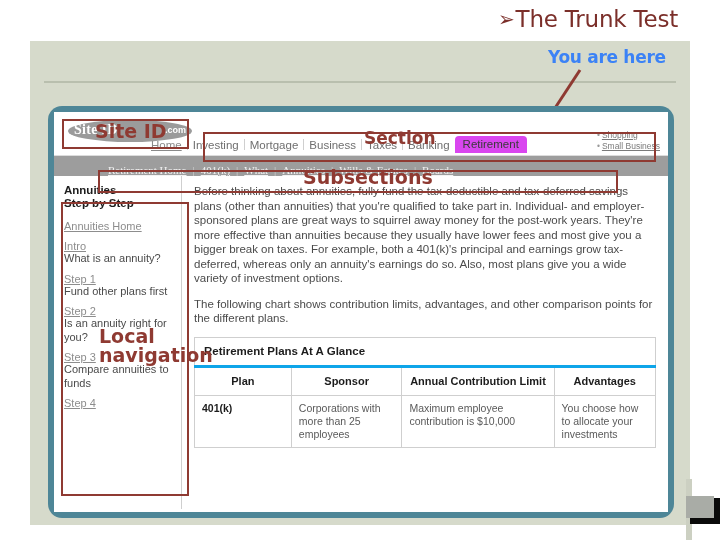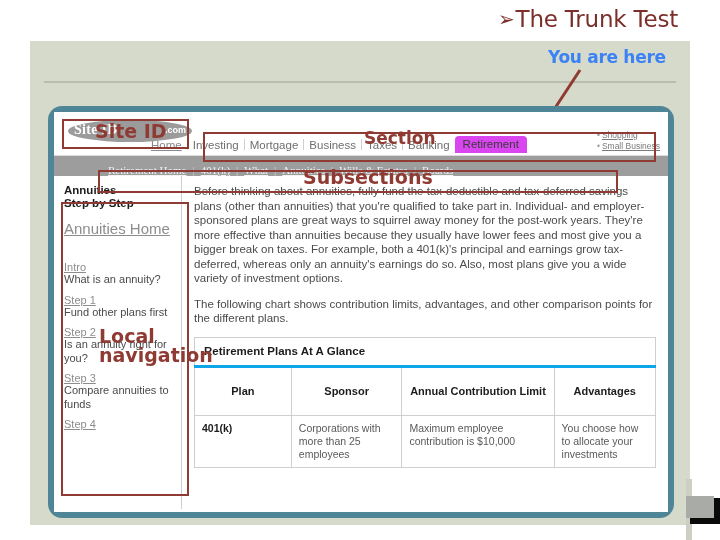--- a/index.html
+++ b/index.html
@@ -191,22 +191,22 @@
   .sb-head {
     font-weight: bold;
     color: #1c1c1c;
     font-size: 11.5px;
     line-height: 13px;
     margin-bottom: 10px;
   }
   .sb-link {
     text-decoration: underline;
     color: #8d8d8d;
-    font-size: 15px;
-    margin-bottom: 24px;
+    font-size: 11px;
+    margin-bottom: 8px;
   }
   .sb-step {
     text-decoration: underline;
     color: #8d8d8d;
     font-size: 11px;
     margin-top: 7px;
   }
   .sb-desc {
     color: #4a4a4a;
     font-size: 11px;
@@ -237,21 +237,21 @@
     font-weight: bold;
     color: #1c1c1c;
     padding: 7px 9px;
     border-bottom: 3px solid #0ea5e9;
     text-align: left;
   }
   .plan-table th {
     font-size: 11px;
     font-weight: bold;
     color: #1c1c1c;
-    padding: 17px 6px;
+    padding: 7px 6px;
     border: 1px solid #cfcfcf;
     text-align: center;
     vertical-align: middle;
     line-height: 13px;
   }
   .plan-table td {
     font-size: 10.5px;
     color: #5a5a5a;
     padding: 6px 7px;
     border: 1px solid #cfcfcf;

